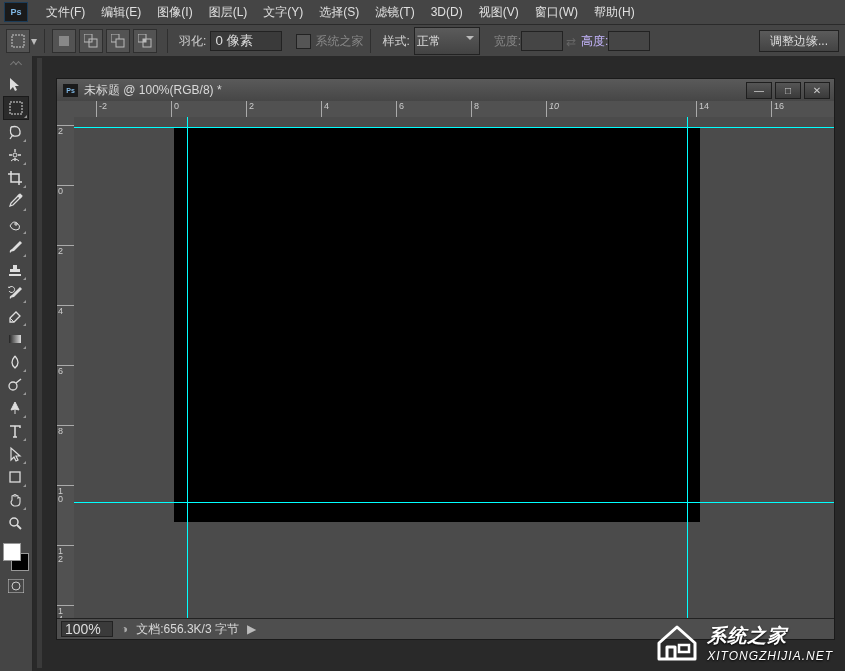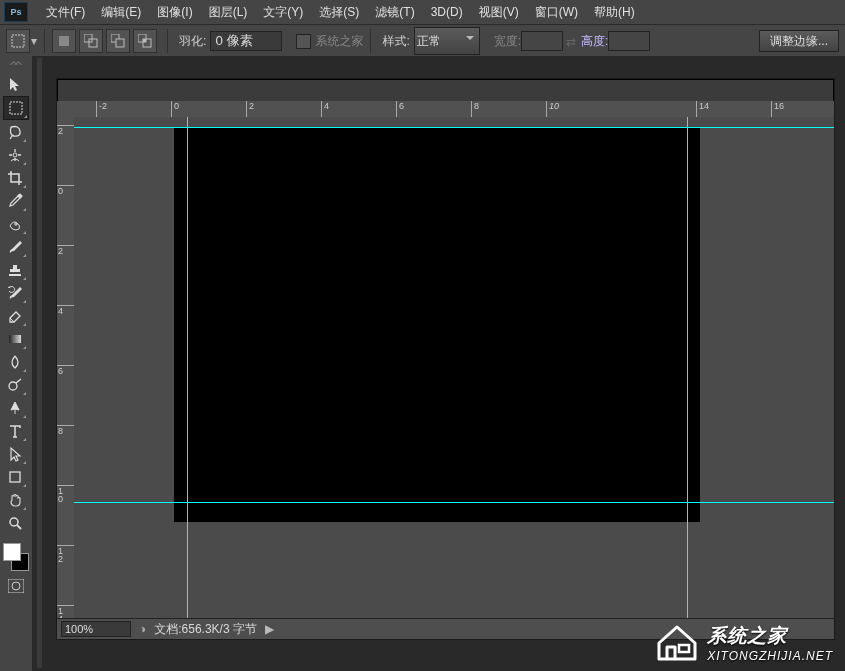--- a/index.html
+++ b/index.html
@@ -36,21 +36,21 @@
   .ruler-h{position:absolute;top:22px;left:17px;right:0;height:16px;background:#515151;border-bottom:1px solid #222;overflow:hidden}
   .ruler-v{position:absolute;top:38px;left:0;width:17px;bottom:20px;background:#515151;border-right:1px solid #222;overflow:hidden}
   .ruler-corner{position:absolute;top:22px;left:0;width:17px;height:16px;background:#515151;border-right:1px solid #222;border-bottom:1px solid #222}
   .ruler-h .tick{position:absolute;top:0;height:16px;border-left:1px solid #aaa;font-size:9px;color:#ccc;padding-left:2px}
   .ruler-v .tick{position:absolute;left:0;width:17px;border-top:1px solid #aaa;font-size:9px;color:#ccc;padding-top:1px;padding-left:1px;text-align:left;line-height:8px}
   .docbody{position:absolute;top:38px;left:17px;right:0;bottom:20px;background:#4b4b4b;overflow:hidden}
   .canvas{position:absolute;left:100px;top:10px;width:526px;height:395px;background:#000}
   .guide-v{position:absolute;top:0;bottom:0;width:1px;background:#00ffff}
   .guide-h{position:absolute;left:0;right:0;height:1px;background:#00ffff}
   .docstatus{position:absolute;left:0;right:0;bottom:0;height:20px;background:#4e4e4e;border-top:1px solid #222;display:flex;align-items:center;padding:0 4px}
-  .zoomfield{width:70px;height:16px;background:#3a3a3a;border:1px solid #222;color:#ddd;font-size:11px;padding:0 3px;box-sizing:border-box}
+  .zoomfield{width:52px;height:16px;background:#3a3a3a;border:1px solid #222;color:#ddd;font-size:14px;padding:0 3px;box-sizing:border-box}
   .status-arrow{margin-left:8px;color:#bbb}
   svg{display:block}
   .watermark{position:absolute;right:12px;bottom:8px;display:flex;align-items:center;color:#fff;font-style:italic;font-weight:bold;text-shadow:0 1px 2px #000}
   .watermark .house{width:48px;height:40px;margin-right:6px;position:relative}
   .wm-line1{font-size:19px;letter-spacing:1px}
   .wm-line2{font-size:12px;letter-spacing:1px;font-weight:normal}
 </style>
 </head>
 <body>
 
@@ -272,20 +272,29 @@
       <svg width="16" height="14">
           <rect x="0" y="0" width="16" height="14" fill="none" stroke="#ccc"></rect>
           <circle cx="8" cy="7" r="4" fill="none" stroke="#ccc"></circle>
         </svg>
     </div>
   </div>
 
   <div class="mainarea">
     <div class="docstrip"></div>
     <div class="doc">
+      <div class="doc-title">
+        <div class="mini-logo">Ps</div>
+        <span>未标题 @ 100%(RGB/8) *</span>
+        <div class="winbtns">
+          <div class="winbtn">—</div>
+          <div class="winbtn">□</div>
+          <div class="winbtn">✕</div>
+        </div>
+      </div>
       <div class="ruler-corner"></div>
       <div class="ruler-h" id="ruler-h">
           <div class="tick" style="left: 22px;">-2</div>
           <div class="tick" style="left: 97px;">0</div>
           <div class="tick" style="left: 172px;">2</div>
           <div class="tick" style="left: 247px;">4</div>
           <div class="tick" style="left: 322px;">6</div>
           <div class="tick" style="left: 397px;">8</div>
           <div class="tick" style="left: 472px; font-style: italic;">10</div>
           <div class="tick" style="left: 547px; margin-top: 21px;">12</div>

